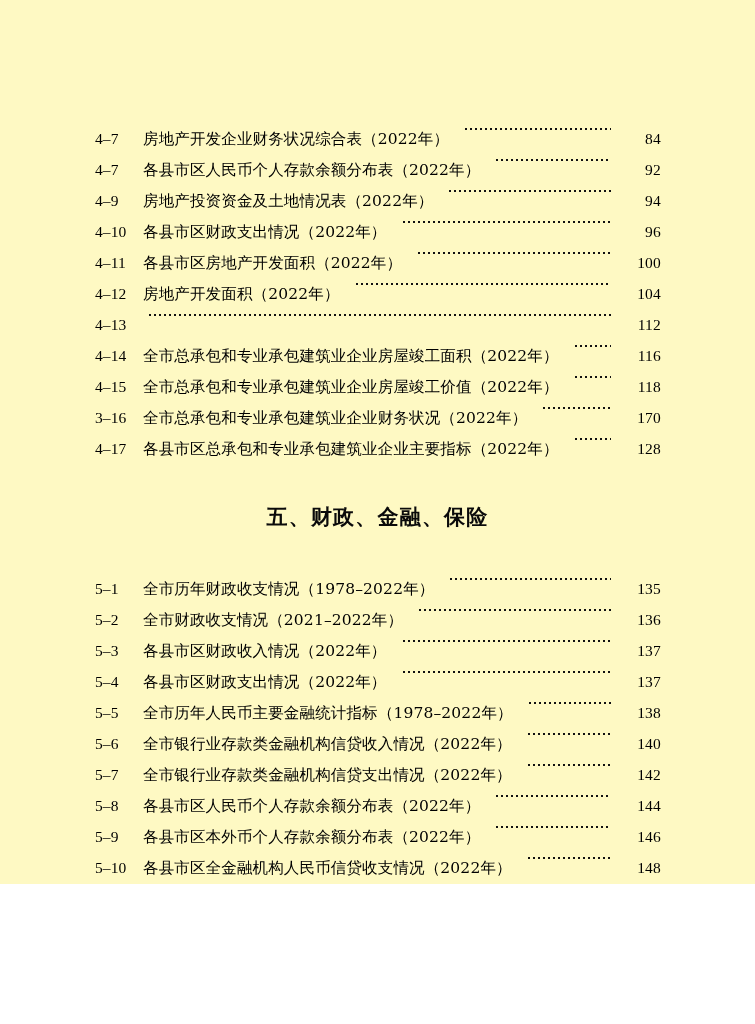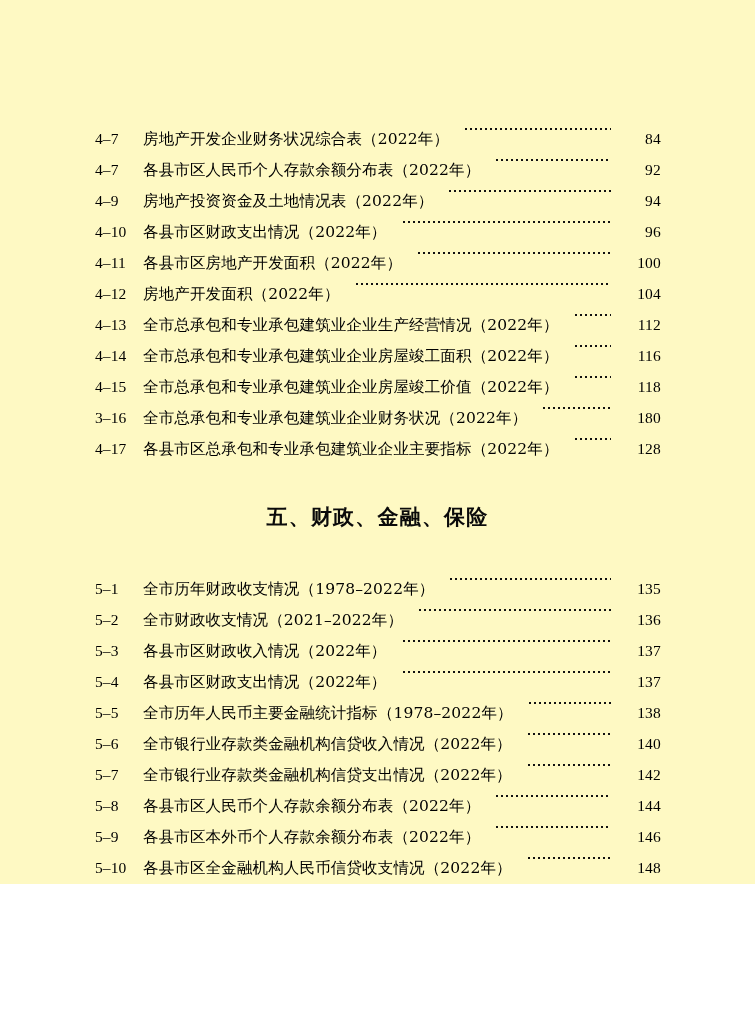--- a/index.html
+++ b/index.html
@@ -139,41 +139,40 @@
         <span class="entry-page">100</span>
       </div>
       <div class="toc-row">
         <span class="entry-number">4–12</span>
         <span class="entry-title">房地产开发面积（2022年）</span>
         <span class="leader"></span>
         <span class="entry-page">104</span>
       </div>
       <div class="toc-row">
         <span class="entry-number">4–13</span>
-        <span class="entry-title">全市总承包和专业承包建筑业企业生产经营情况（2022年）</span>
         <span class="leader"></span>
         <span class="entry-page">112</span>
       </div>
       <div class="toc-row">
         <span class="entry-number">4–14</span>
         <span class="entry-title">全市总承包和专业承包建筑业企业房屋竣工面积（2022年）</span>
         <span class="leader"></span>
         <span class="entry-page">116</span>
       </div>
       <div class="toc-row">
         <span class="entry-number">4–15</span>
         <span class="entry-title">全市总承包和专业承包建筑业企业房屋竣工价值（2022年）</span>
         <span class="leader"></span>
         <span class="entry-page">118</span>
       </div>
       <div class="toc-row">
         <span class="entry-number">3–16</span>
         <span class="entry-title">全市总承包和专业承包建筑业企业财务状况（2022年）</span>
         <span class="leader"></span>
-        <span class="entry-page">180</span>
+        <span class="entry-page">170</span>
       </div>
       <div class="toc-row">
         <span class="entry-number">4–17</span>
         <span class="entry-title">各县市区总承包和专业承包建筑业企业主要指标（2022年）</span>
         <span class="leader"></span>
         <span class="entry-page">128</span>
       </div>
     </div>
 
   <div class="section-heading">五、财政、金融、保险</div>

